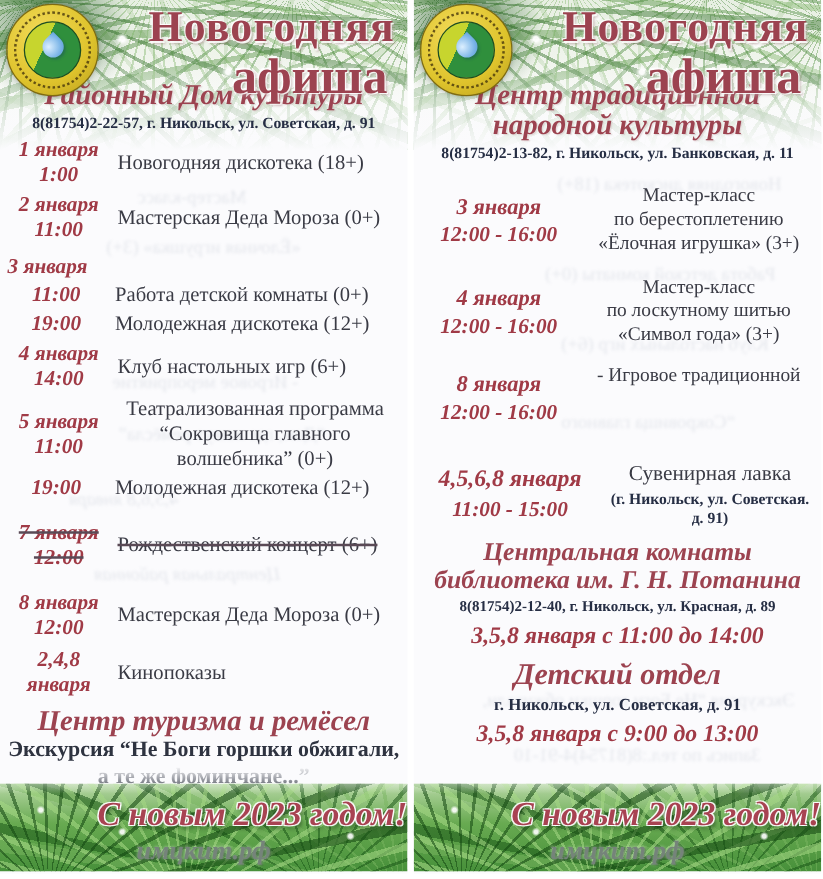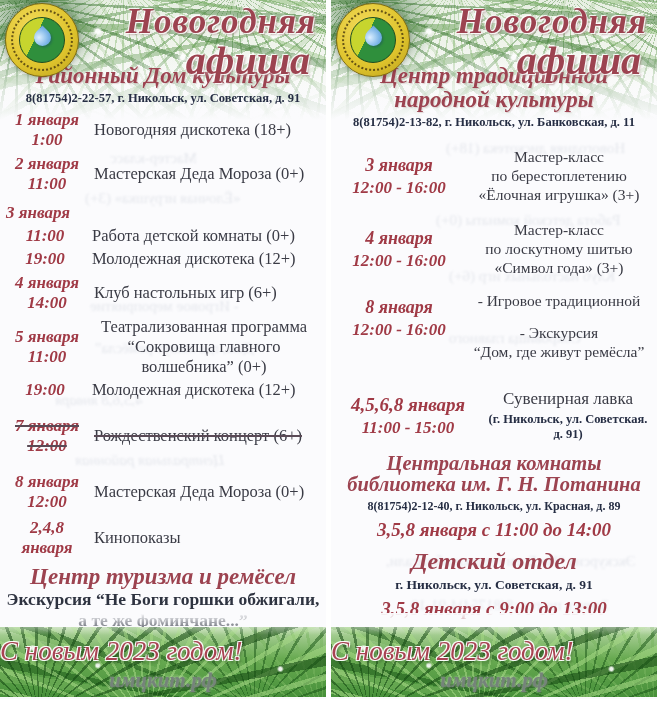--- a/index.html
+++ b/index.html
@@ -56,21 +56,21 @@
   .logo-inner{width:46px;height:46px;border-radius:50%;position:relative;overflow:hidden;
     border:1px solid #1c4d22;
     background:linear-gradient(115deg,#c7d52e 0 38%,#2f8f3c 38%);}
   .logo-drop{position:absolute;left:14px;top:11px;width:17px;height:17px;
     background:radial-gradient(circle at 35% 35%,#dcefff,#7db6e8 60%,#4e8fd0);
     border-radius:50% 0 50% 50%;transform:rotate(-45deg);
     box-shadow:0 2px 2px rgba(20,60,110,.35);}
 
   
   .title-wrap{position:absolute;top:4px;right:10px;z-index:3;text-align:right;
-    color:var(--accent);font-weight:bold;font-style:italic;line-height:1;
+    color:var(--accent);font-weight:bold;line-height:1;
     text-shadow:-1px -1px 0 rgba(255,255,255,.85),1px 1px 0 rgba(255,255,255,.85),
       0 0 5px rgba(255,255,255,.9),2px 2px 2px rgba(96,40,46,.35);}
   .title-l1{font-size:35px;letter-spacing:1px}
   .title-l2{font-size:40px;margin-top:2px;padding-right:6px}
 
   
   .content{position:relative;z-index:1}
   .venue{margin-top:64px;text-align:center;color:var(--accent);font-weight:bold;
     font-style:italic;font-size:23px;line-height:1.05;
     text-shadow:0 0 3px rgba(255,255,255,.9),1px 1px 1px rgba(120,60,64,.25);}
@@ -112,22 +112,22 @@
   
   .library{text-align:center}
   .lheading{margin-top:10px;color:var(--accent);font-weight:bold;font-style:italic;
     font-size:20.5px;line-height:1.05}
   .lcontact{margin-top:3px;color:var(--contact-navy);font-weight:bold;font-size:12px;white-space:nowrap}
   .lsched{margin-top:5px;color:var(--date-red);font-weight:bold;font-style:italic;font-size:19px}
   .dheading{margin-top:7px;color:var(--accent);font-weight:bold;font-style:italic;font-size:24px}
   .daddr{margin-top:2px;color:var(--contact-navy);font-weight:bold;font-size:13.5px}
 
   
-  .greet{position:absolute;left:0;right:0;bottom:34px;z-index:3;text-align:left;
-    color:#a84352;font-weight:normal;font-style:italic;font-size:27px;line-height:1;
+  .greet{position:absolute;left:0;right:0;bottom:34px;z-index:3;text-align:right;
+    color:#a84352;font-weight:bold;font-style:italic;font-size:27px;line-height:1;
     text-shadow:-1px -1px 0 rgba(255,255,255,.9),1px 1px 0 rgba(255,255,255,.9),
       -1px 1px 0 rgba(255,255,255,.9),1px -1px 0 rgba(255,255,255,.9),2px 3px 3px rgba(30,60,25,.5);}
   .site{position:absolute;left:0;right:0;bottom:8px;z-index:3;text-align:center;
     color:var(--site-gray);font-weight:bold;font-style:italic;font-size:21px;line-height:1;
     text-shadow:0 0 3px rgba(255,255,255,.6),1px 1px 1px rgba(20,50,15,.45);}
 
   
   .ghost{position:absolute;transform:scaleX(-1);filter:blur(1.2px);color:#8d97aa;
     opacity:.20;font-size:15px;white-space:nowrap;z-index:0;pointer-events:none}
   .Lg1{top:150px;left:110px}.Lg2{top:190px;left:85px}.Lg3{top:298px;left:90px}
@@ -313,24 +313,20 @@
           </div>
         </div>
 
         <div class="revt" style="margin-top:14px;align-items:flex-start">
           <div class="rleft" style="padding-top:4px">
             <div class="rdate">8 января</div>
             <div class="rtime">12:00 - 16:00</div>
           </div>
           <div class="rbody">
             <div>- Игровое традиционной</div>
-            <div class="rgroup2">
-              <div>- Экскурсия</div>
-              <div>“Дом, где живут ремёсла”</div>
-            </div>
           </div>
         </div>
 
         <div class="revt" style="margin-top:28px">
           <div class="rleft" style="flex-basis:150px">
             <div class="rdate" style="font-size:19px">4,5,6,8 января</div>
             <div class="rtime">11:00 - 15:00</div>
           </div>
           <div class="rbody">
             <div class="rtitle">Сувенирная лавка</div>

